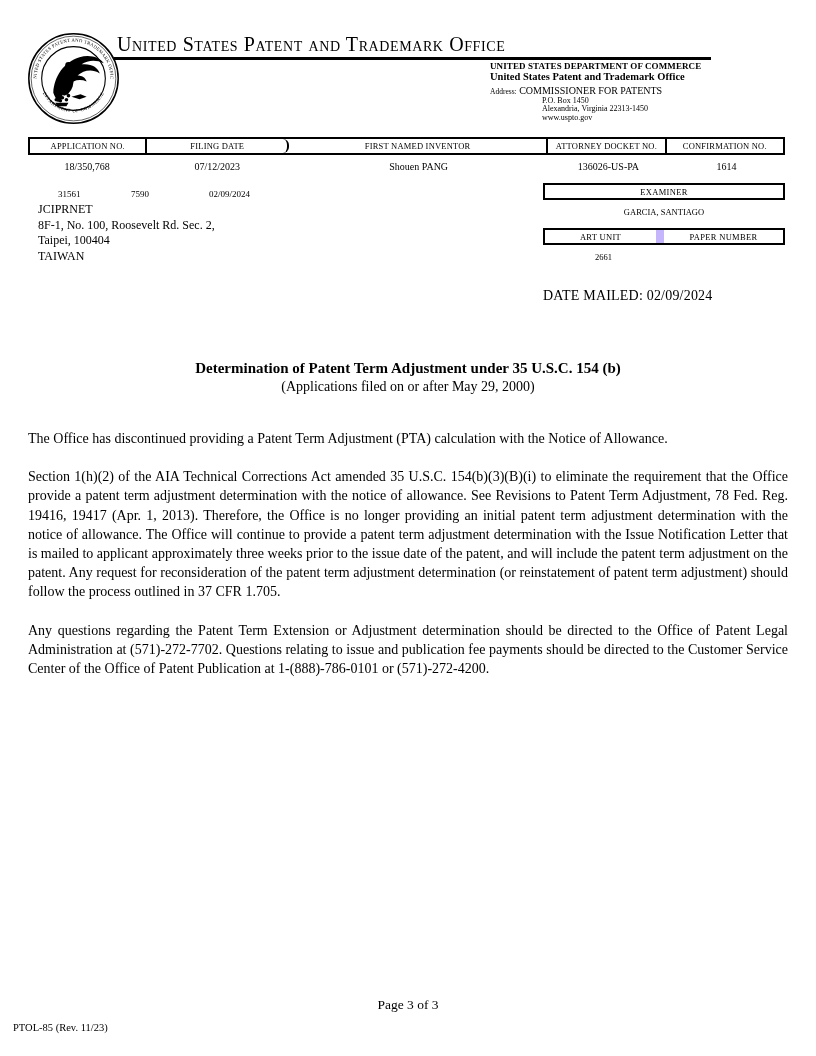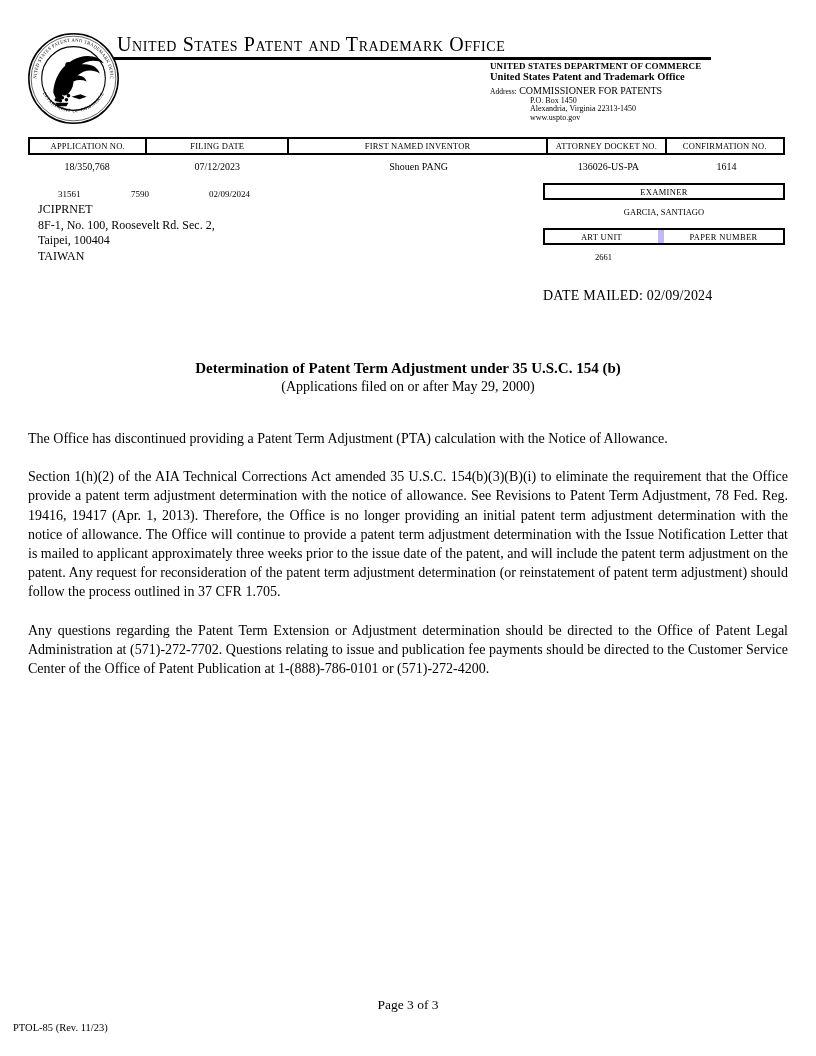--- a/index.html
+++ b/index.html
@@ -21,53 +21,53 @@
     font-size: 20px; font-variant: small-caps; letter-spacing: 0.6px;
     white-space: nowrap;
   }
   .title-rule { position: absolute; left: 114px; top: 57px; width: 597px; height: 2.5px; background: #000; }
 
   .commerce { position: absolute; left: 490px; top: 61px; width: 240px; }
   .commerce-l1 { font-weight: bold; font-size: 9px; line-height: 10px; letter-spacing: 0.1px; }
   .commerce-l2 { font-weight: bold; font-size: 10.5px; line-height: 11.5px; }
   .addr-row { margin-top: 2px; font-size: 10px; line-height: 11px; white-space: nowrap; }
   .addr-label { font-size: 7.5px; }
-  .addr-small { margin-left: 40px; font-size: 8px; line-height: 8.8px; }
+  .addr-small { margin-left: 52px; font-size: 8px; line-height: 8.8px; }
 
   
   .info-table { position: absolute; left: 28px; top: 137px; width: 757px; }
   .info-head { display: flex; border: 2px solid #000; }
   .info-head .cell {
     height: 14px; display: flex; align-items: center; justify-content: center;
     font-size: 8.5px; letter-spacing: 0.2px; border-right: 2px solid #000;
     white-space: nowrap;
   }
   .info-head .cell:last-child { border-right: none; }
   .info-vals { display: flex; margin-top: 6px; align-items: center; }
   .info-vals .cell { text-align: center; font-size: 10px; white-space: nowrap; }
-  .c0 { width: 121px; } .c1 { width: 146px; } .c2 { width: 267px; } .c3 { width: 122px; } .c4 { width: 120px; }
+  .c0 { width: 121px; } .c1 { width: 146px; border-radius: 6px; } .c2 { width: 267px; } .c3 { width: 122px; } .c4 { width: 120px; }
 
   
   .corr { position: absolute; left: 38px; top: 189px; width: 320px; }
   .corr-nums { position: relative; height: 13px; font-size: 9px; }
   .corr-nums span { position: absolute; top: 0; }
   .corr-num-a { left: 20px; } .corr-num-b { left: 93px; } .corr-num-c { left: 171px; }
   .corr-name, .corr-line { font-size: 12px; line-height: 15.6px; }
 
   
   .exam { position: absolute; left: 543px; top: 183px; width: 242px; font-size: 8.5px; }
   .exam-box {
     border: 2px solid #000; height: 17px;
     display: flex; align-items: center; justify-content: center;
     letter-spacing: 0.3px;
   }
   .exam-name { margin-top: 7px; text-align: center; height: 12px; }
   .unit-box { margin-top: 9px; border: 2px solid #000; height: 17px; display: flex; }
   .unit-box .half { width: 50%; display: flex; align-items: center; justify-content: center; letter-spacing: 0.3px; }
-  .unit-box .half:first-child { border-right: 6px solid #c4b5fd; }
+  .unit-box .half:first-child { border-right: 8px solid #c4b5fd; }
   .unit-vals { display: flex; margin-top: 7px; }
   .unit-vals .half { width: 50%; text-align: center; }
   .date-mailed { margin-top: 26px; font-size: 14px; letter-spacing: 0.2px; }
 
   
   .notice-title { position: absolute; left: 0; top: 360px; width: 100%; text-align: center; font-weight: bold; font-size: 15px; }
   .notice-subtitle { position: absolute; left: 0; top: 379px; width: 100%; text-align: center; font-size: 14px; }
   .body-text { position: absolute; left: 28px; top: 429px; width: 760px; font-size: 14px; line-height: 19.2px; text-align: justify; }
   .body-text p + p { margin-top: 19px; }
 

